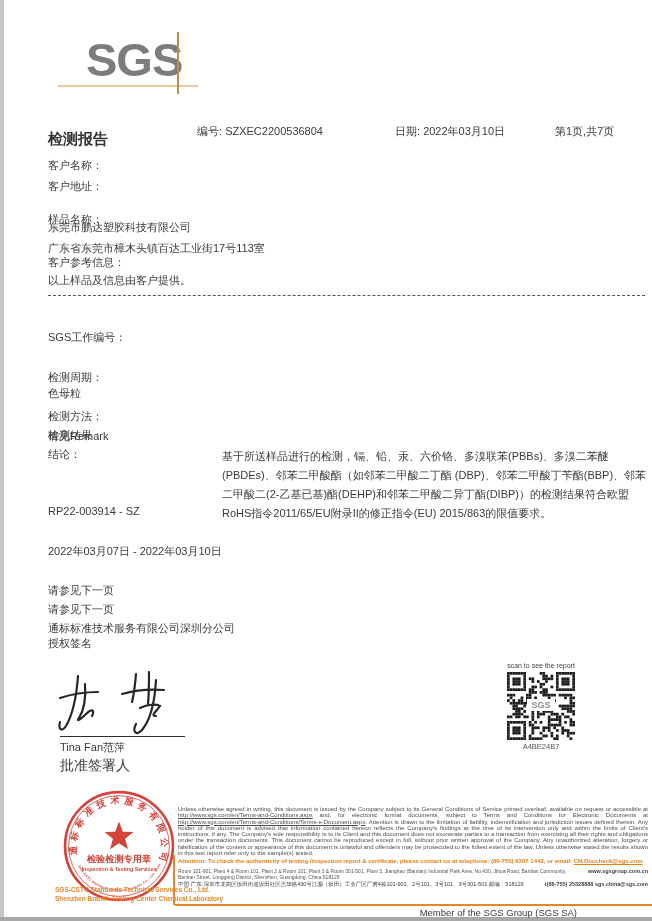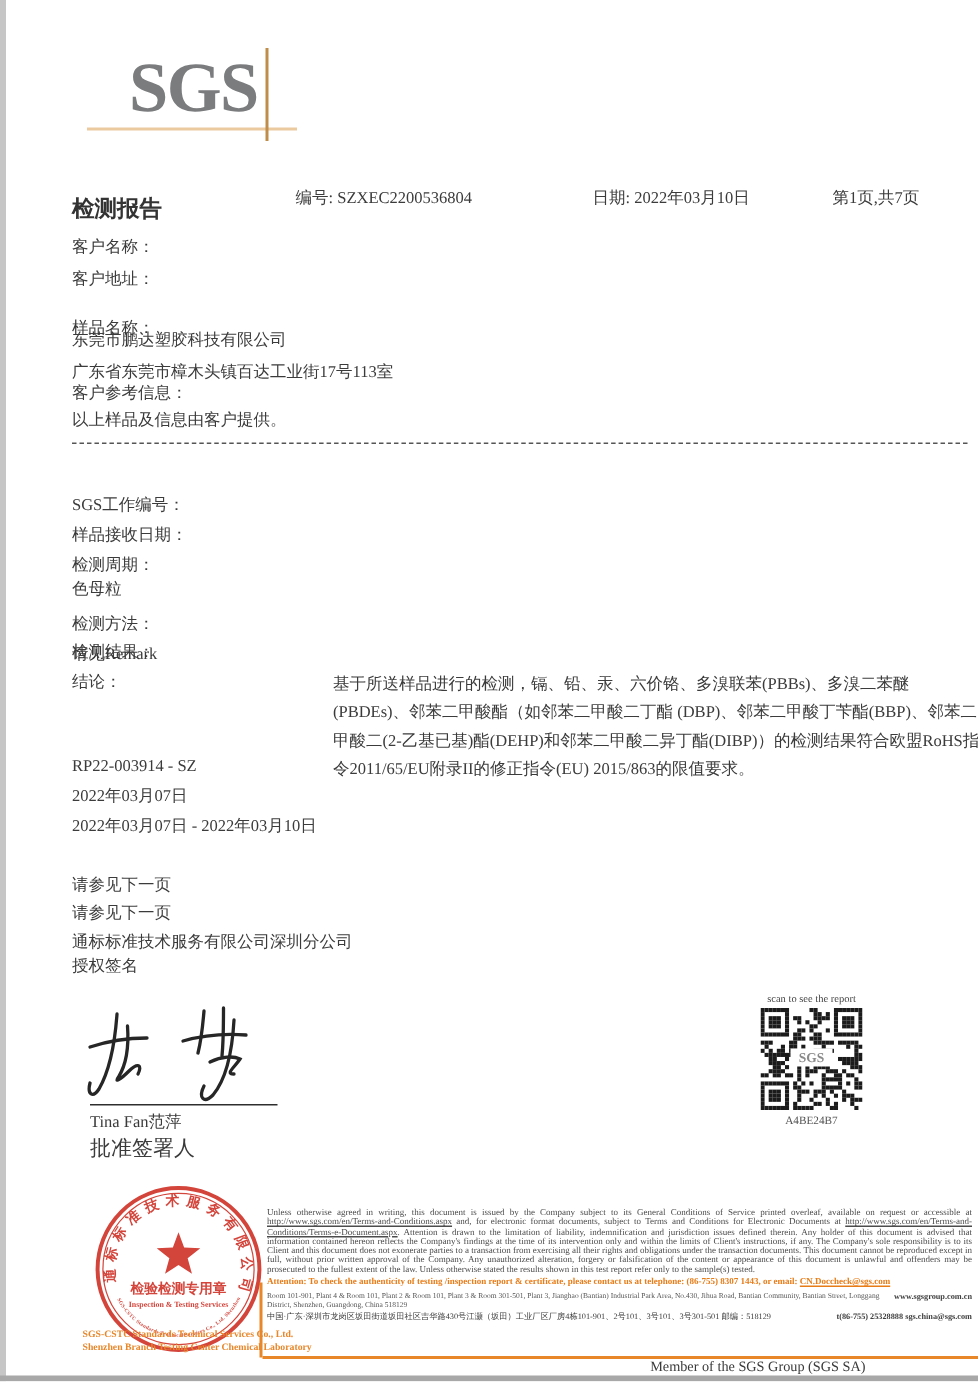--- a/index.html
+++ b/index.html
@@ -1,17 +1,17 @@
 <!DOCTYPE html>
 <html><head>
 <meta charset="utf-8">
 <style>
   html,body{margin:0;padding:0;background:#ffffff;}
   .page{position:relative;width:652px;height:921px;background:#fff;overflow:hidden;
-        font-family:Liberation Serif, serif;color:#3b3b3b;}
+        font-family:Liberation Sans, sans-serif;color:#3b3b3b;}
   .edge-left{position:absolute;left:0;top:0;width:4px;height:921px;background:#c6c6c6;}
   .edge-bottom{position:absolute;left:0;top:917px;width:652px;height:4px;background:#a8a8a8;}
 
   
   .logo{position:absolute;left:86px;top:36px;font-size:47px;font-weight:bold;
         color:#7a7c7e;letter-spacing:-1px;line-height:1;}
   .logo-hline{position:absolute;left:58px;top:85px;width:140px;height:2px;background:#ecca9f;}
   .logo-vline{position:absolute;left:177px;top:32px;width:2px;height:62px;background:#c08c49;}
 
   
@@ -101,24 +101,20 @@
   <div class="row" style="top:273px">以上样品及信息由客户提供。</div>
   <div class="row" style="top:255px">
     <span class="lbl-w">客户参考信息：</span>
     <span>请见Remark</span>
   </div>
   <div class="dashline"></div>
 
   <div class="row" style="top:330px">
     <span class="lbl-w">SGS工作编号：</span>
     <span>RP22-003914 - SZ</span>
-  </div>
-  <div class="row" style="top:350px">
-    <span class="lbl-w">样品接收日期：</span>
-    <span>2022年03月07日</span>
   </div>
   <div class="row" style="top:370px">
     <span class="lbl-w">检测周期：</span>
     <span>2022年03月07日 - 2022年03月10日</span>
   </div>
   <div class="row" style="top:409px">
     <span class="lbl-w">检测方法：</span>
     <span>请参见下一页</span>
   </div>
   <div class="row" style="top:428px">

